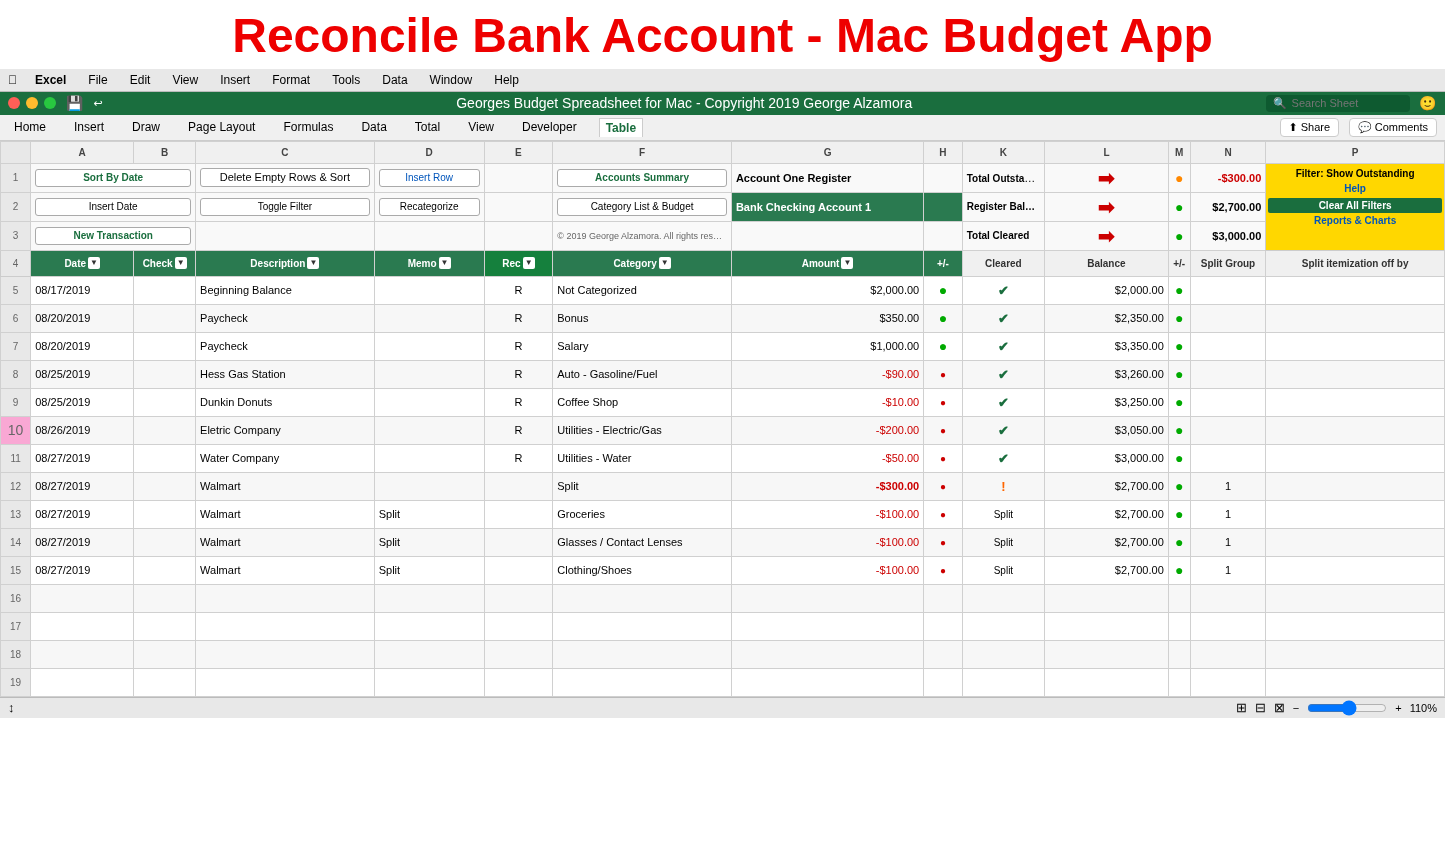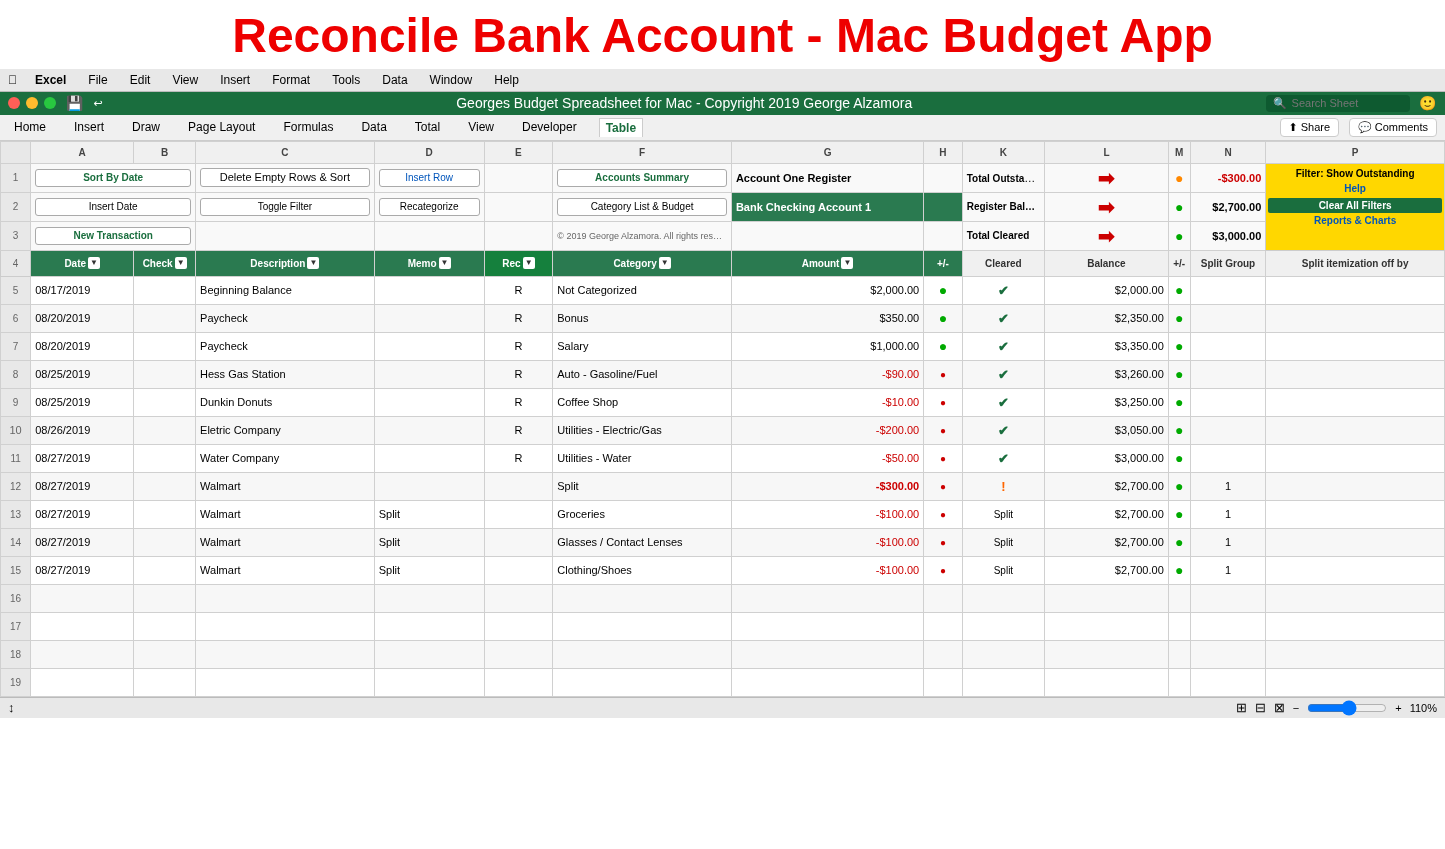--- a/index.html
+++ b/index.html
@@ -491,21 +491,21 @@
             <td style="text-align:right; color:#cc0000;">-$10.00</td>
             <td style="text-align:center;"><span class="red-circle">●</span></td>
             <td style="text-align:center;"><span class="checkmark">✔</span></td>
             <td style="text-align:right;">$3,250.00</td>
             <td style="text-align:center;"><span class="green-dot">●</span></td>
             <td></td>
             <td></td>
           </tr>
 
           <tr class="data-row">
-            <td style="background:#e5e5e5; text-align:center; font-size:11px; color:#666;">10</td>
+            <td style="background:#f9a8d4; text-align:center; font-size:14px; color:#666;">10</td>
             <td>08/26/2019</td>
             <td></td>
             <td>Eletric Company</td>
             <td></td>
             <td style="text-align:center;">R</td>
             <td>Utilities - Electric/Gas</td>
             <td style="text-align:right; color:#cc0000;">-$200.00</td>
             <td style="text-align:center;"><span class="red-circle">●</span></td>
             <td style="text-align:center;"><span class="checkmark">✔</span></td>
             <td style="text-align:right;">$3,050.00</td>

